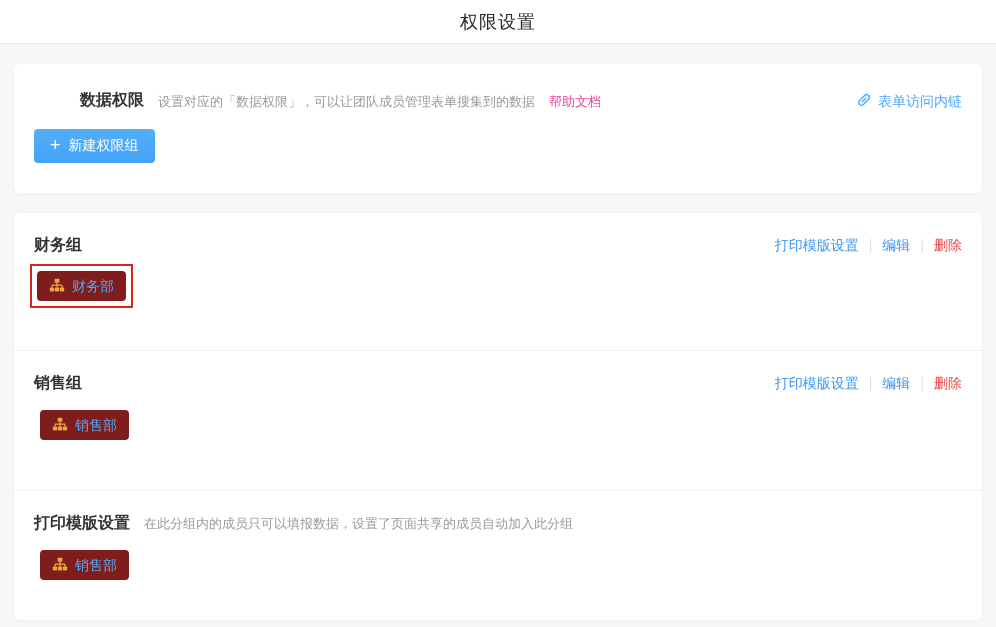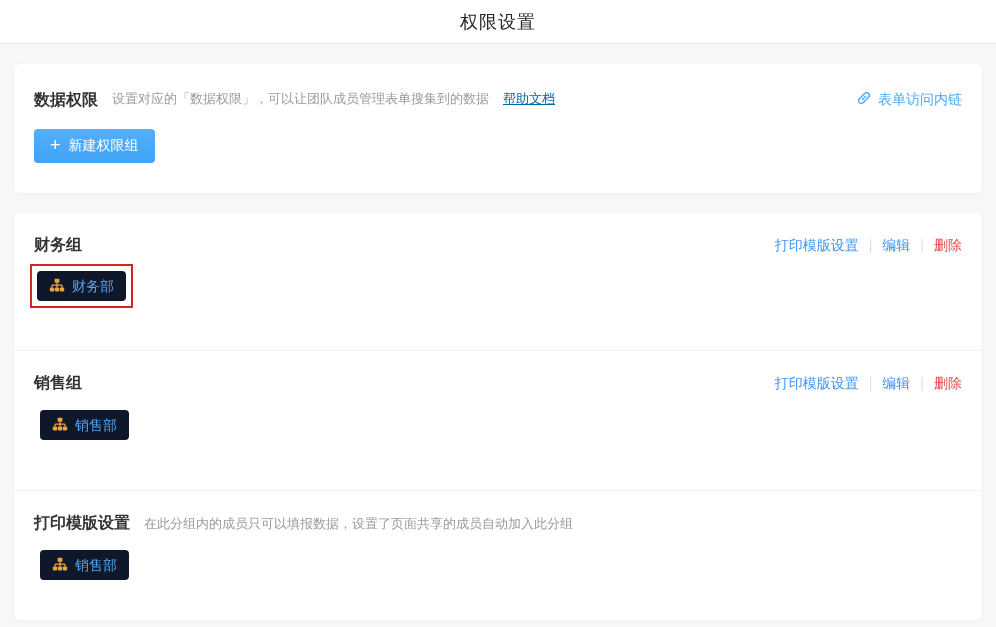--- a/index.html
+++ b/index.html
@@ -25,27 +25,26 @@
     letter-spacing: 1px;
   }
   
   .main { padding: 20px 14px 0; }
   .card {
     background: #fff;
     border-radius: 6px;
     box-shadow: 0 1px 4px rgba(0,0,0,0.04);
   }
   .card-permission { padding: 26px 20px 30px; margin-bottom: 20px; }
-  .perm-row { display: flex; align-items: flex-start; }
+  .perm-row { display: flex; align-items: flex-end; margin-left: 46px; }
   .perm-title { font-size: 16px; font-weight: bold; color: #333; }
   .perm-desc { font-size: 13px; color: #9b9b9b; margin-left: 14px; }
   .help-link {
     font-size: 13px;
-    color: #0369a1;
-    text-decoration: underline;
+    color: #ec4899;
     margin-left: 14px;
     cursor: pointer;
   }
   .spacer { flex: 1; }
   .form-access {
     display: flex;
     align-items: center;
     gap: 6px;
     color: #4da9f8;
     font-size: 14px;
@@ -74,21 +73,21 @@
   .group-name { font-size: 16px; font-weight: bold; color: #333; }
   .group-desc { font-size: 13px; color: #9b9b9b; margin-left: 14px; }
   .actions { display: flex; align-items: flex-start; gap: 10px; font-size: 14px; white-space: nowrap; }
   .action-link { color: #3d94f5; cursor: pointer; }
   .action-sep { color: #dde1e6; }
   .action-delete { color: #e54545; cursor: pointer; }
   .tag {
     display: inline-flex;
     align-items: center;
     gap: 7px;
-    background: #0f172a;
+    background: #7f1d1d;
     border-radius: 4px;
     padding: 7px 12px;
     font-size: 14px;
     color: #56a6f3;
     white-space: nowrap;
   }
   .highlight-box {
     display: inline-block;
     border: 2px solid #d0281e;
     padding: 5px;

